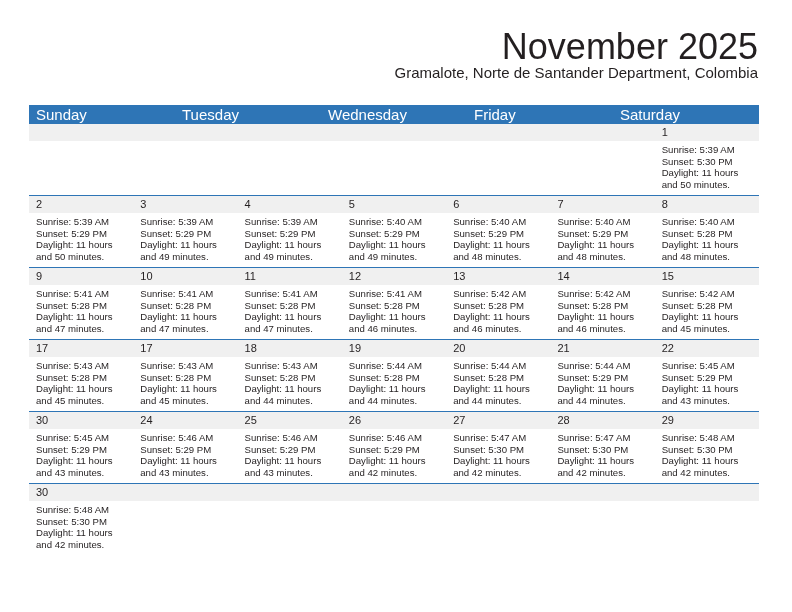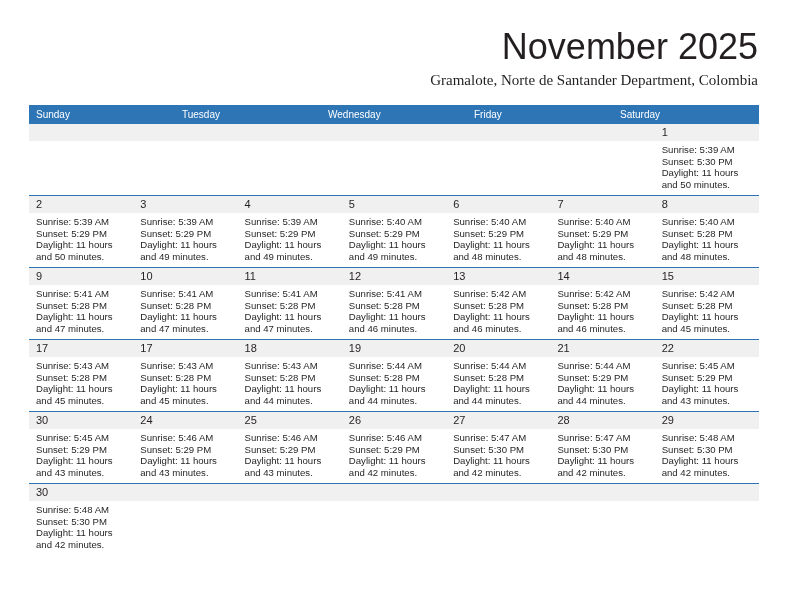--- a/index.html
+++ b/index.html
@@ -70,45 +70,43 @@
     text-align: right;
   }
   .cal-title {
     font-size: 36px;
     font-weight: normal;
     color: #231f20;
     line-height: 34px;
     white-space: nowrap;
   }
   .cal-subtitle {
-    margin-top: 7px;
     font-size: 15px;
     font-weight: normal;
     color: #231f20;
     line-height: 18px;
     white-space: nowrap;
-    font-family: Liberation Serif, serif;
   }
 
   
   .calendar {
     position: absolute;
     left: 29px;
     top: 105px;
     width: 730px;
   }
   .weekday-row {
     display: flex;
     background: #2e75b6;
     height: 19px;
   }
   .weekday {
     flex: 1 1 0;
     color: #ffffff;
-    font-size: 10px;
+    font-size: 15px;
     line-height: 19px;
     padding-left: 7px;
     box-sizing: border-box;
     white-space: nowrap;
   }
   .week-row {
     display: flex;
     border-top: 1.6px solid #2e75b6;
   }
   .week-row.first {

